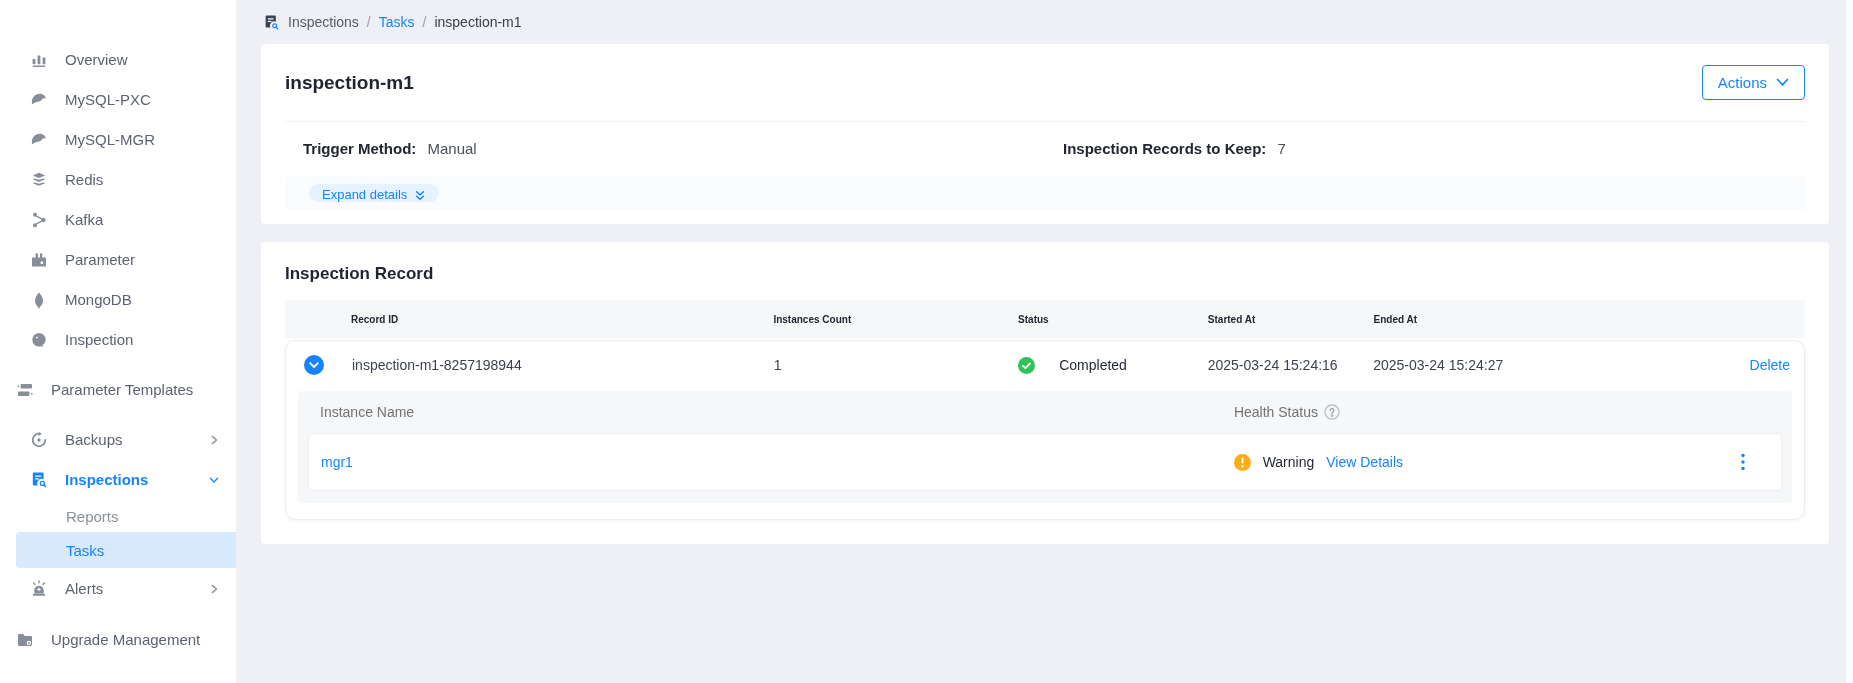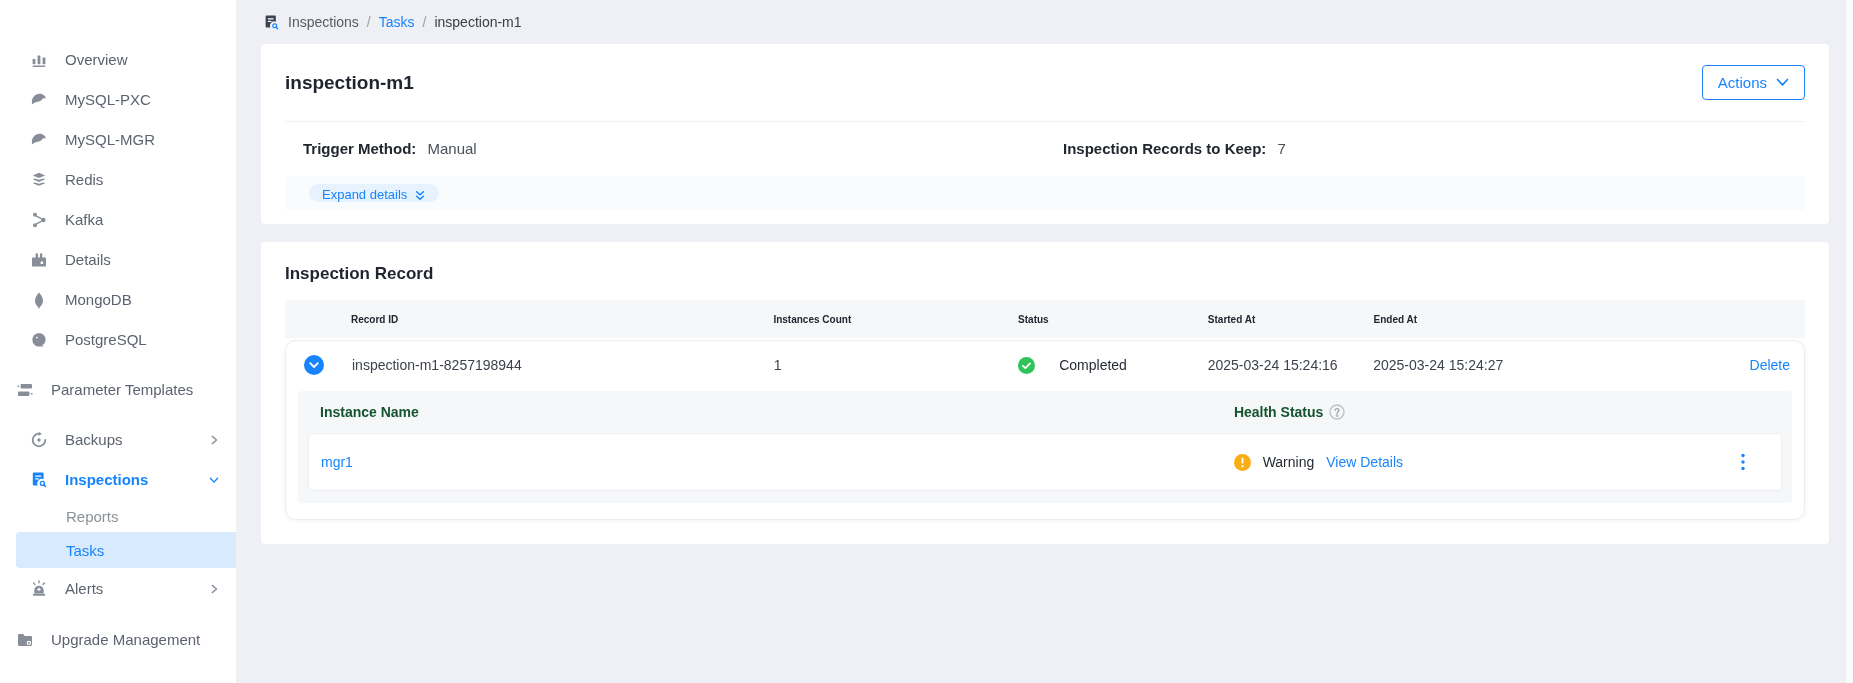--- a/index.html
+++ b/index.html
@@ -101,21 +101,21 @@
     box-shadow:0 1px 4px rgba(25,40,70,.05); padding-bottom:10px; background:#fff;
   }
   .main-row { height:48px; color:#3c424d; font-size:14px; }
   .expand-cell { justify-self:center; padding-left:0 !important; cursor:pointer; }
   .status-cell { display:flex; align-items:center; gap:24px; color:#262b33; }
   .action-cell { justify-self:end; padding-right:14px; }
   .link { color:#1784fc; cursor:pointer; }
 
   .sub-panel { margin:2px 12px 6px; background:#f6f7f9; border-radius:4px; padding:0 10px 12px; }
   .sub-grid { display:grid; grid-template-columns:62% 1fr auto; align-items:center; }
-  .sub-head { height:42px; font-weight:700; color:#14532d; font-size:14px; }
+  .sub-head { height:42px; font-weight:400; color:#737373; font-size:14px; }
   .sub-head .cell { padding-left:12px; display:flex; align-items:center; gap:6px; }
   .sub-row {
     height:58px; background:#fff; border:1px solid #eceef2; border-radius:4px;
   }
   .sub-row .cell { padding-left:12px; }
   .health-cell { display:flex; align-items:center; gap:12px; color:#262b33; padding-left:12px; }
   .kebab-cell { padding-right:36px; cursor:pointer; }
 
   .qmark-svg circle { fill:none; stroke:#bac0c9; stroke-width:1.3; }
   .qmark-svg .q { stroke:#9aa0a9; fill:none; stroke-width:1.3; stroke-linecap:round; }
@@ -169,36 +169,36 @@
         <path class="stk" d="M6.4 5.2 11.3 7.7M6.4 12.8 11.3 10.3" stroke-width="1.5"></path>
       </svg>
     <span class="label">Kafka</span>
   </div>
 
   <div class="side-item">
     <svg class="si" viewBox="0 0 18 18">
         <path d="M3 6.6h2.6V3.4c0-.7.5-1.2 1.2-1.2s1.2.5 1.2 1.2v3.2h1.9V3.4c0-.7.5-1.2 1.2-1.2s1.2.5 1.2 1.2v3.2H15c.6 0 1 .4 1 1v7c0 .6-.4 1-1 1H3c-.6 0-1-.4-1-1v-7c0-.6.4-1 1-1z"></path>
         <rect x="10.6" y="10.4" width="2.6" height="2.6" rx="0.6" fill="#fff"></rect>
       </svg>
-    <span class="label">Details</span>
+    <span class="label">Parameter</span>
   </div>
 
   <div class="side-item">
     <svg class="si" viewBox="0 0 18 18">
         <path d="M9 1.4c2.7 2.9 4 5.7 4 8.4 0 2.9-1.4 5-3.2 6.1l-.3 1.7h-1l-.3-1.7C6.4 14.8 5 12.7 5 9.8c0-2.7 1.3-5.5 4-8.4z"></path>
       </svg>
     <span class="label">MongoDB</span>
   </div>
 
   <div class="side-item">
     <svg class="si" viewBox="0 0 18 18">
         <path d="M9 2.2c3.8 0 6.6 2.6 6.6 6.2 0 2.6-1.3 4.6-3.3 5.6.2.6.5 1.1 1 1.4-.7.4-1.6.3-2.3-.2-.6.2-1.3.3-2 .3-3.8 0-6.6-2.9-6.6-6.8C2.4 4.9 5.2 2.2 9 2.2z"></path>
         <circle cx="6.9" cy="6.6" r="0.9" fill="#fff"></circle>
       </svg>
-    <span class="label">PostgreSQL</span>
+    <span class="label">Inspection</span>
   </div>
 
   <div class="side-item two-line">
     <svg class="si" viewBox="0 0 18 18">
         <rect x="4.6" y="3" width="11.4" height="4.6" rx="1"></rect>
         <rect x="2" y="10.4" width="11.4" height="4.6" rx="1"></rect>
         <path class="stk" d="M2.6 5.3H2M16 12.7h-.6" stroke-width="1.4" stroke-linecap="round"></path>
       </svg>
     <span class="label">Parameter Templates</span>
   </div>

